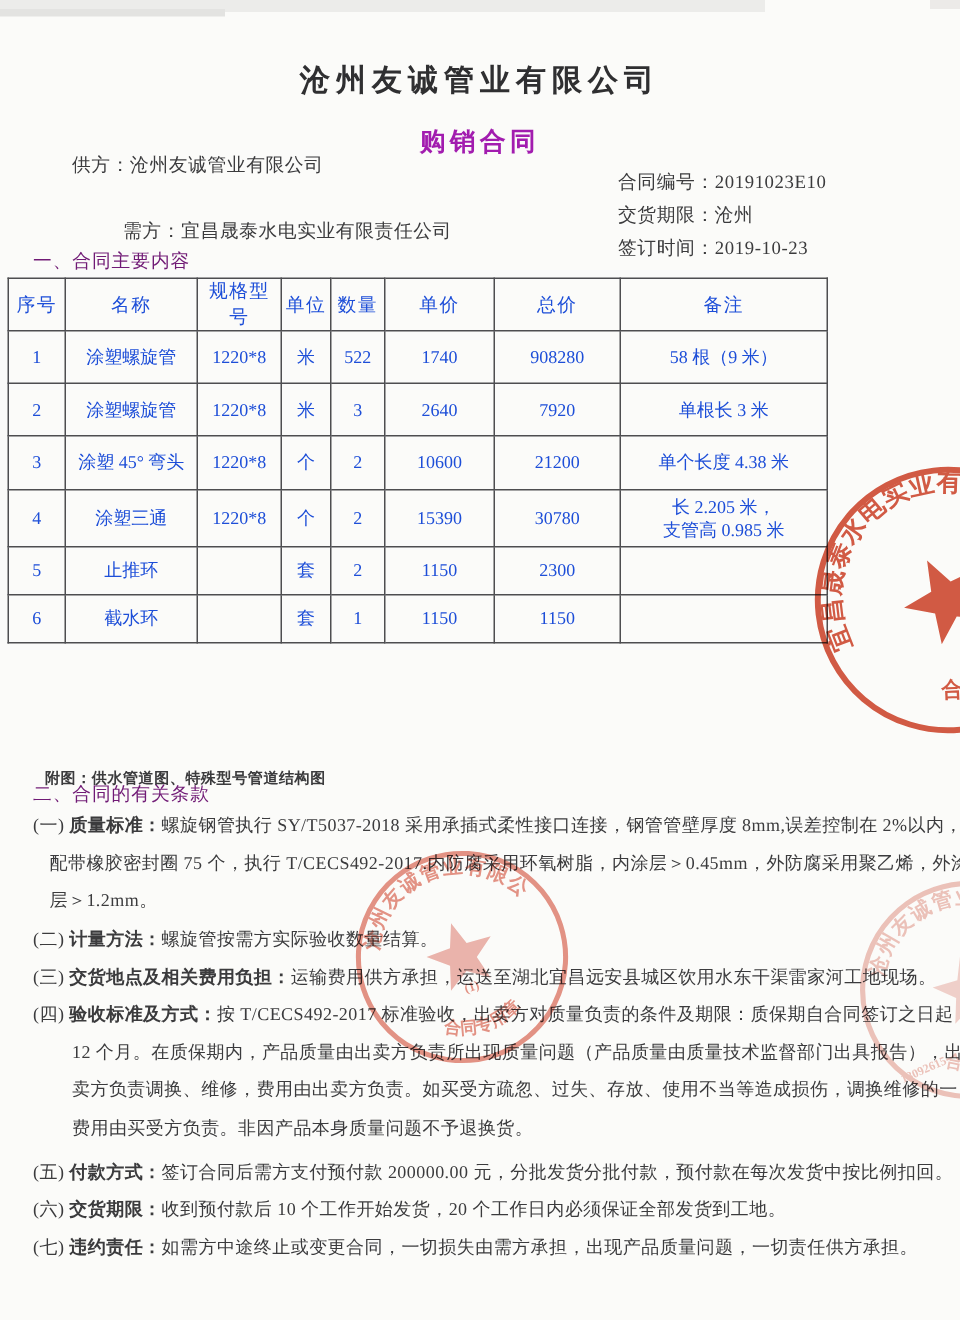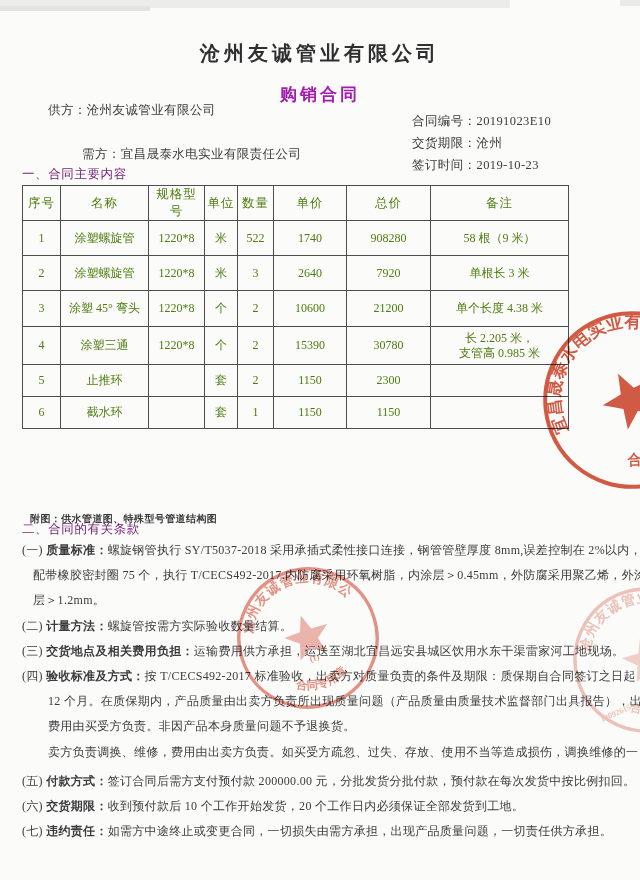--- a/index.html
+++ b/index.html
@@ -15,23 +15,23 @@
     font-size:20px;letter-spacing:4px;color:#2f2f31;font-weight:600;
   }
   .subtitle{
     position:absolute;top:83px;left:0;width:640px;text-align:center;
     font-size:17px;letter-spacing:3px;color:#a21caf;font-weight:600;
   }
   .meta-left{position:absolute;left:48px;font-size:12.5px;letter-spacing:.4px;}
   .meta-right{position:absolute;left:412px;top:110px;font-size:12.5px;line-height:22px;letter-spacing:.4px;}
   .sec-head{position:absolute;left:22px;font-size:12.5px;letter-spacing:.6px;color:#701a75;}
   table.main{
-    position:absolute;left:22px;top:185px;width:546px;
+    position:absolute;left:5px;top:185px;width:546px;
     border-collapse:collapse;table-layout:fixed;
-    font-size:12px;color:#4d7c0f;
+    font-size:12px;color:#1d4ed8;
   }
   table.main td,table.main th{
     border:1px solid #4e4e50;text-align:center;vertical-align:middle;
     padding:0 2px;font-weight:normal;overflow:hidden;
   }
   table.main th{font-size:12.5px;letter-spacing:1px;}
   tr.hr{height:32px;} tr.r1{height:35px;} tr.r2{height:35px;} tr.r3{height:36px;}
   tr.r4{height:38px;} tr.r5{height:32px;} tr.r6{height:32px;}
   tr.rt{height:33px;} tr.rn{height:31px;}
   td.note-cell div{line-height:15px;}
@@ -166,22 +166,22 @@
   <div class="cl"><span>(一) </span><span class="bold">质量标准：</span><span>螺旋钢管执行 SY/T5037-2018 采用承插式柔性接口连接，钢管管壁厚度 8mm,误差控制在 2%以内，</span></div>
   <div class="cl ind1"><span>配带橡胶密封圈 75 个，执行 T/CECS492-2017.内防腐采用环氧树脂，内涂层＞0.45mm，外防腐采用聚乙烯，外涂</span></div>
   <div class="cl ind1"><span>层＞1.2mm。</span></div>
 
   <div class="cl"><span>(二) </span><span class="bold">计量方法：</span><span>螺旋管按需方实际验收数量结算。</span></div>
 
   <div class="cl"><span>(三) </span><span class="bold">交货地点及相关费用负担：</span><span>运输费用供方承担，运送至湖北宜昌远安县城区饮用水东干渠雷家河工地现场。</span></div>
 
   <div class="cl"><span>(四) </span><span class="bold">验收标准及方式：</span><span>按 T/CECS492-2017 标准验收，出卖方对质量负责的条件及期限：质保期自合同签订之日起</span></div>
   <div class="cl ind2"><span>12 个月。在质保期内，产品质量由出卖方负责所出现质量问题（产品质量由质量技术监督部门出具报告），出</span></div>
+  <div class="cl ind2"><span>卖方负责调换、维修，费用由出卖方负责。如买受方疏忽、过失、存放、使用不当等造成损伤，调换维修的一</span></div>
   <div class="cl ind2"><span>费用由买受方负责。非因产品本身质量问题不予退换货。</span></div>
-  <div class="cl ind2"><span>卖方负责调换、维修，费用由出卖方负责。如买受方疏忽、过失、存放、使用不当等造成损伤，调换维修的一</span></div>
 
   <div class="cl gap"><span>(五) </span><span class="bold">付款方式：</span><span>签订合同后需方支付预付款 200000.00 元，分批发货分批付款，预付款在每次发货中按比例扣回。</span></div>
 
   <div class="cl"><span>(六) </span><span class="bold">交货期限：</span><span>收到预付款后 10 个工作开始发货，20 个工作日内必须保证全部发货到工地。</span></div>
 
   <div class="cl"><span>(七) </span><span class="bold">违约责任：</span><span>如需方中途终止或变更合同，一切损失由需方承担，出现产品质量问题，一切责任供方承担。</span></div>
 </div>
 
 <svg id="stamp-buyer" class="stamp" viewBox="0 0 150 150">
   <defs>

